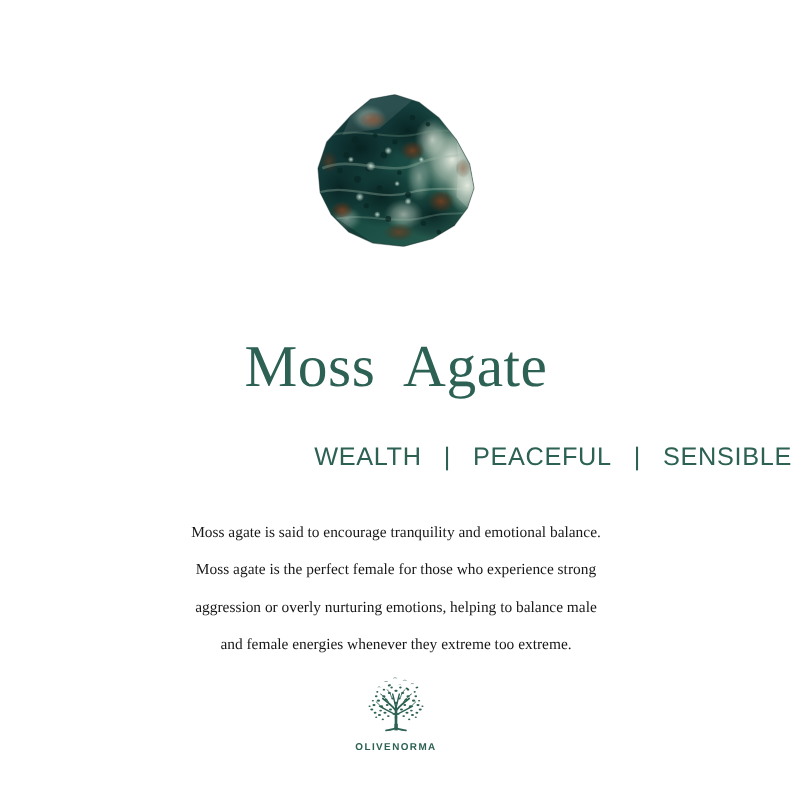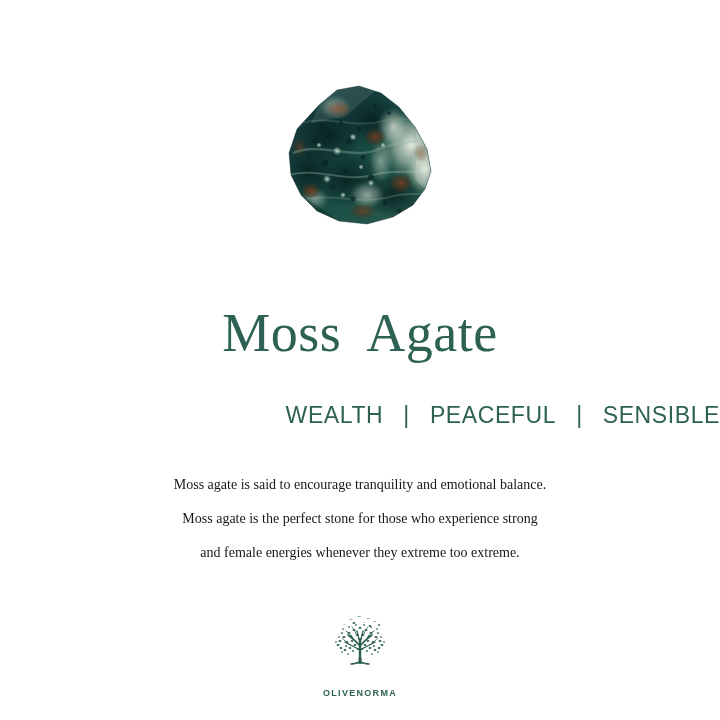--- a/index.html
+++ b/index.html
@@ -101,21 +101,21 @@
     top: 614px;
     width: 720px;
     display: flex;
     flex-direction: column;
     align-items: center;
   }
   .logo-mark {
     display: block;
   }
   .brand {
-    margin-top: 16px;
+    margin-top: 2px;
     font-family: "Liberation Sans", sans-serif;
     font-size: 9px;
     letter-spacing: 1.3px;
     font-weight: 700;
     color: #2c6153;
     text-align: center;
   }
 </style>
 </head>
 <body>
@@ -245,21 +245,22 @@
   <div class="keywords">
     <span class="kw">WEALTH</span>
     <span class="sep">|</span>
     <span class="kw">PEACEFUL</span>
     <span class="sep">|</span>
     <span class="kw">SENSIBLE</span>
   </div>
 
   <div class="description">
     <span class="dline">Moss agate is said to encourage tranquility and emotional balance.</span>
-    <span class="dline">Moss agate is the perfect stone for those who experience strong</span>
+    <span class="dline">Moss agate is the perfect female for those who experience strong</span>
+    <span class="dline">aggression or overly nurturing emotions, helping to balance male</span>
     <span class="dline">and female energies whenever they extreme too extreme.</span>
   </div>
 
   <div class="logo-wrap">
     <svg class="logo-mark" width="62" height="58" viewBox="0 0 62 58">
       <g fill="#2c6153">
 
         <path d="M20,6 q2,-2 4,0 q-2,-1 -4,0z"></path>
         <path d="M28,3 q2.2,-2.2 4.4,0 q-2.2,-1.1 -4.4,0z"></path>
         <path d="M37,5 q2,-2 4,0 q-2,-1 -4,0z"></path>

